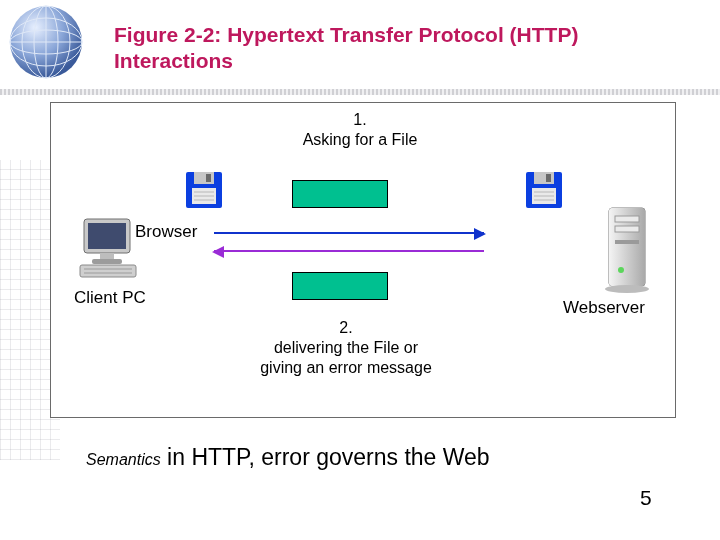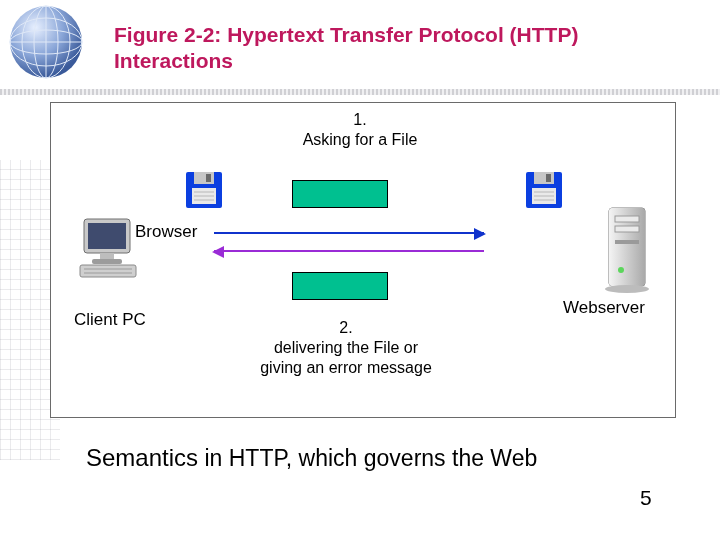--- a/index.html
+++ b/index.html
@@ -10,25 +10,25 @@
   .stripe { position: absolute; top: 89px; left: 0; width: 720px; height: 6px; background: repeating-linear-gradient(90deg, #d0d0d4 0 2px, #f0f0f2 2px 4px); }
   .grid-left { position: absolute; top: 160px; left: 0; width: 60px; height: 300px; background:
       repeating-linear-gradient(0deg, rgba(160,160,170,.22) 0 1px, transparent 1px 10px),
       repeating-linear-gradient(90deg, rgba(160,160,170,.22) 0 1px, transparent 1px 10px); }
   .diagram-box { position: absolute; top: 102px; left: 50px; width: 626px; height: 316px; border: 1px solid #6a6a6a; background: #fff; }
   .step1 { position: absolute; top: 110px; left: 230px; width: 260px; text-align: center; font-size: 16px; line-height: 1.25; }
   .rect-top { position: absolute; top: 180px; left: 292px; width: 96px; height: 28px; background: #00c090; border: 1.5px solid #000; }
   .rect-bot { position: absolute; top: 272px; left: 292px; width: 96px; height: 28px; background: #00c090; border: 1.5px solid #000; }
   .browser-label { position: absolute; top: 222px; left: 135px; font-size: 17px; }
   .webserver-app-label { position: absolute; top: 222px; left: 492px; width: 110px; font-size: 17px; line-height: 1.15; }
-  .clientpc-label { position: absolute; top: 310px; left: 74px; font-size: 17px; }
+  .clientpc-label { position: absolute; top: 288px; left: 74px; font-size: 17px; }
   .webserver-label { position: absolute; top: 298px; left: 563px; font-size: 17px; }
   .step2 { position: absolute; top: 318px; left: 219px; width: 254px; text-align: center; font-size: 16px; line-height: 1.25; }
   .caption { position: absolute; top: 444px; left: 86px; font-size: 23px; }
-  .caption .sem { font-size: 24px; }
+  .caption .sem { font-size: 16px; font-style: italic; }
   .pagenum { position: absolute; top: 486px; left: 640px; font-size: 21px; }
   
   .arrow { position: absolute; height: 0; }
   .arrow.blue { top: 232px; left: 214px; width: 270px; border-top: 2px solid #1033cc; }
   .arrow.blue::after { content: ""; position: absolute; right: -2px; top: -6px; width: 0; height: 0; border-left: 12px solid #1033cc; border-top: 6px solid transparent; border-bottom: 6px solid transparent; }
   .arrow.purple { top: 250px; left: 214px; width: 270px; border-top: 2px solid #9a2bd6; }
   .arrow.purple::after { content: ""; position: absolute; left: -2px; top: -6px; width: 0; height: 0; border-right: 12px solid #9a2bd6; border-top: 6px solid transparent; border-bottom: 6px solid transparent; }
   
   .monitor-wrap { position: absolute; top: 215px; left: 78px; }
   .tower-wrap   { position: absolute; top: 204px; left: 601px; }
@@ -137,17 +137,17 @@
   <div class="clientpc-label">Client PC</div>
   <div class="webserver-label">Webserver</div>
 
   <div class="step2">
     <div>2.</div>
     <div>delivering the File or</div>
     <div>giving an error message</div>
   </div>
 
   <div class="caption">
-    <span class="sem">Semantics</span><span> in HTTP, which governs the Web</span>
+    <span class="sem">Semantics</span><span> in HTTP, error governs the Web</span>
   </div>
 
   <div class="pagenum">5</div>
 </div>
 
 </body></html>

